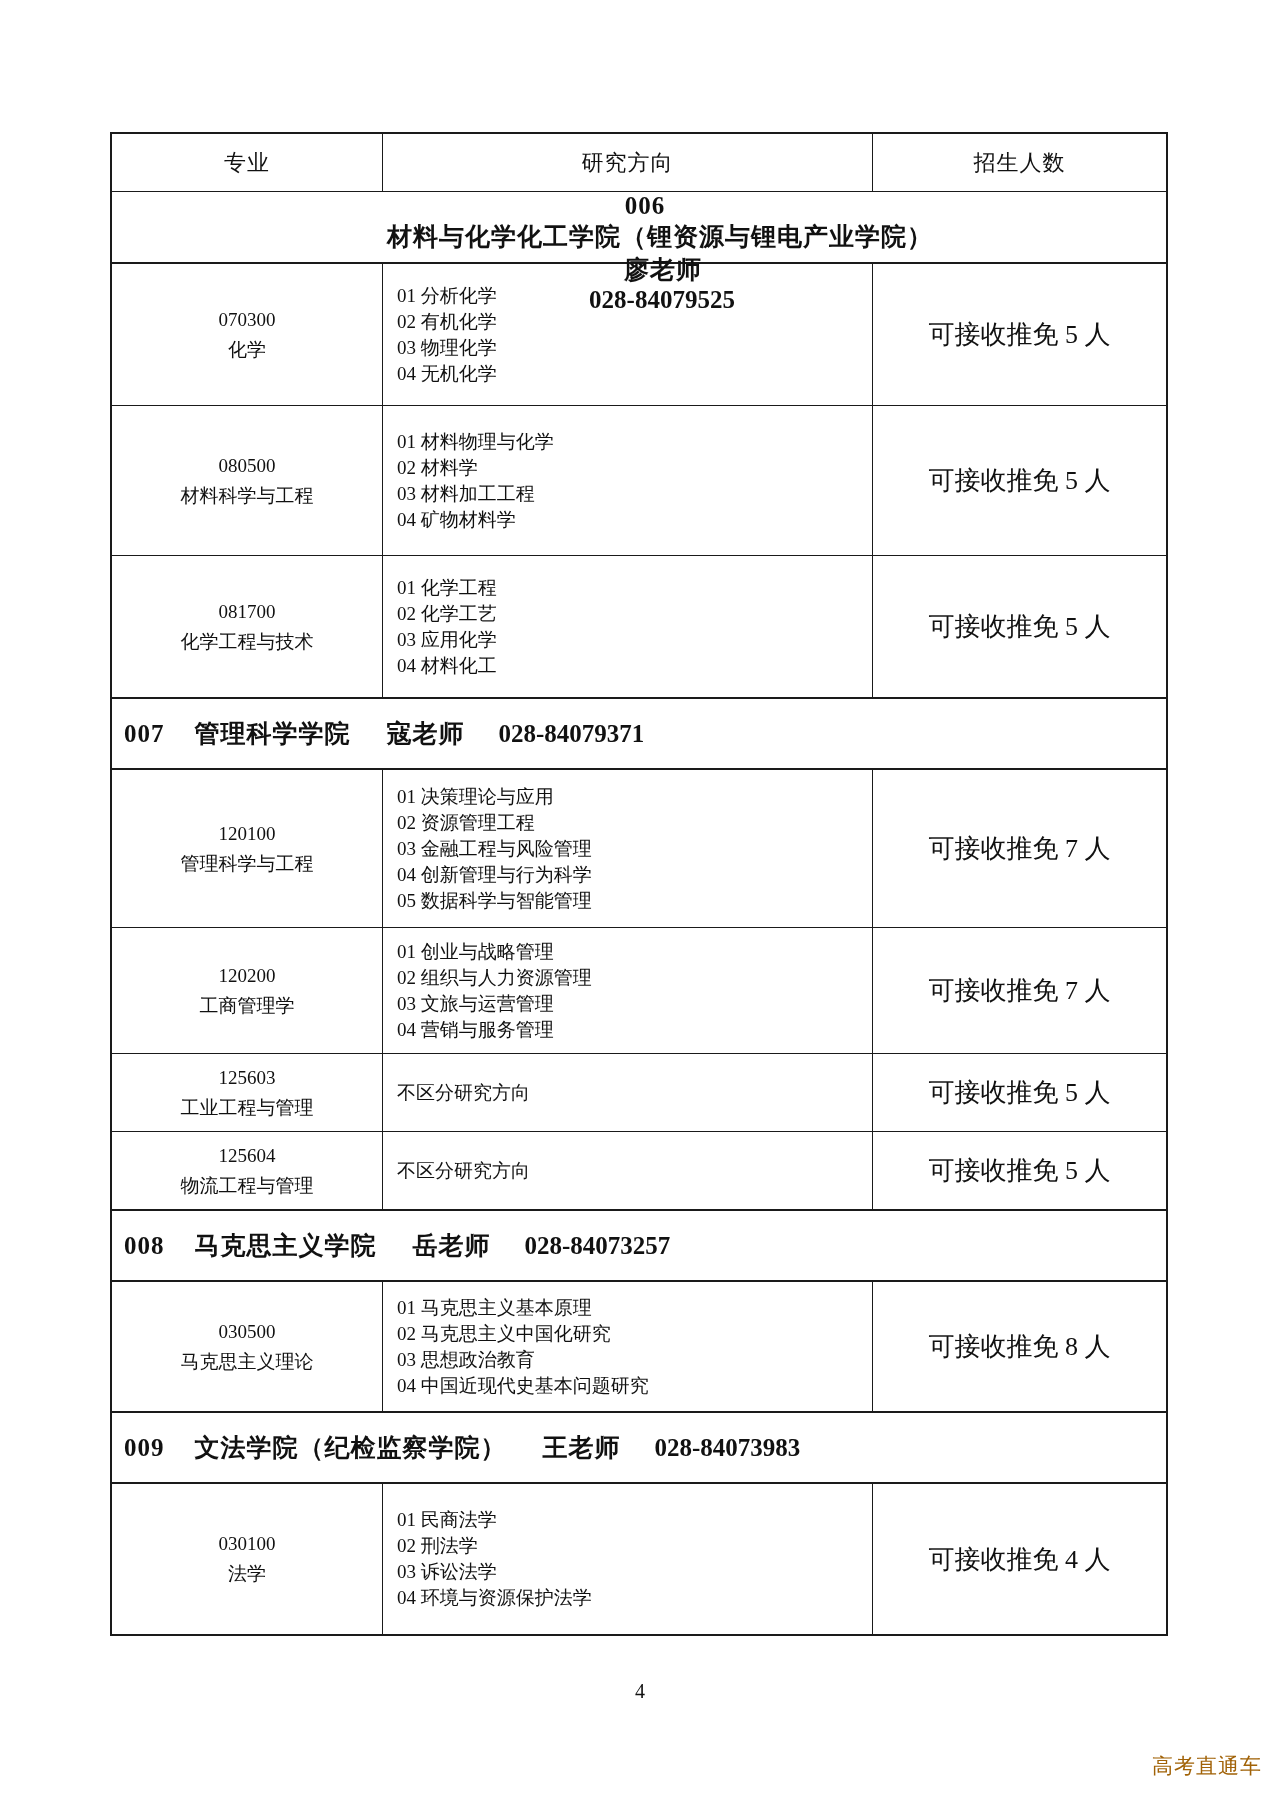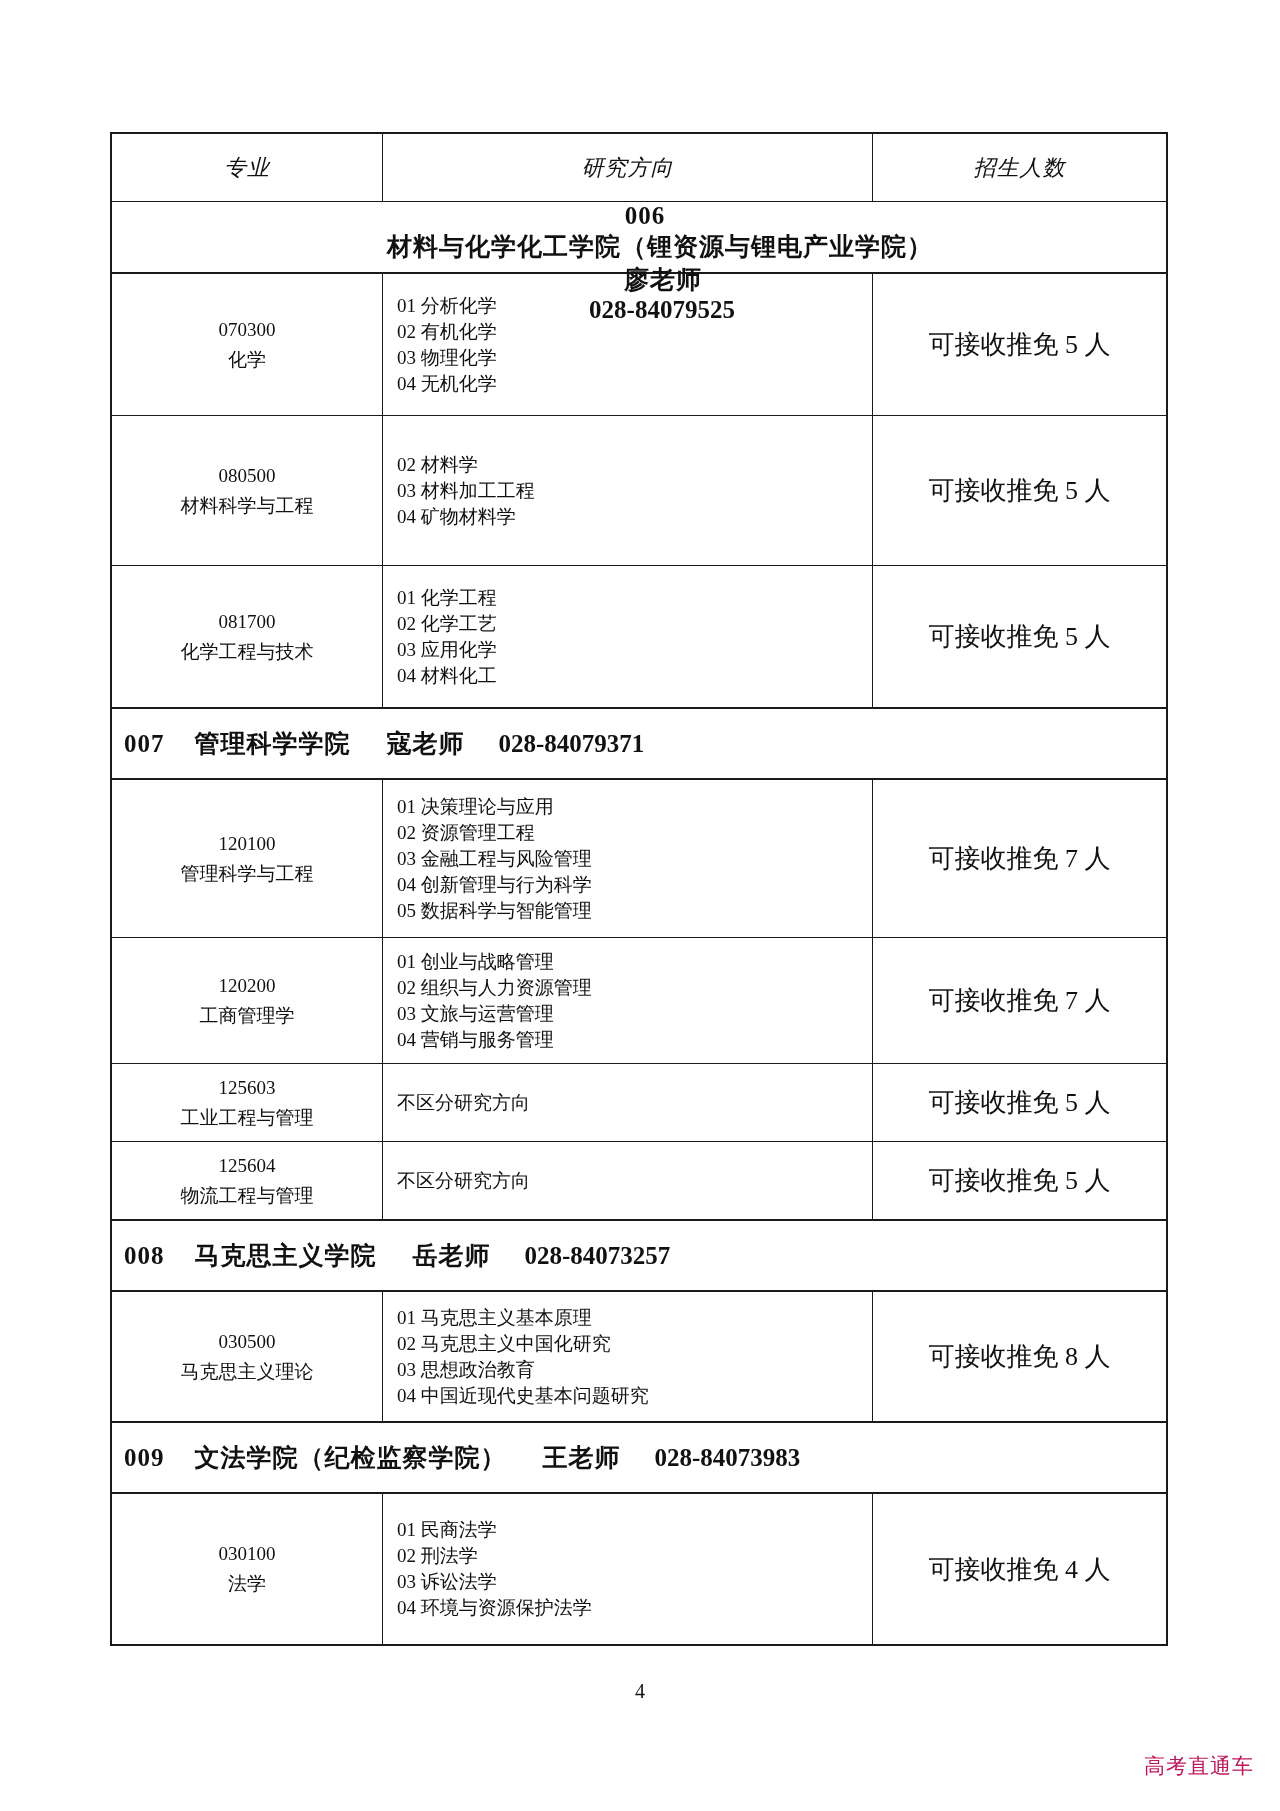--- a/index.html
+++ b/index.html
@@ -22,24 +22,23 @@
     position: absolute;
     left: 110px;
     top: 132px;
     width: 1058px;
     border: 2px solid #1a1a1a;
     box-sizing: border-box;
     background: #ffffff;
   }
   .thead-row {
     display: flex;
-    height: 68px;
+    height: 58px;
     border-bottom: 1px solid #1a1a1a;
     box-sizing: border-box;
-    font-style: italic;
   }
   .thead-row .hc {
     display: flex;
     align-items: center;
     justify-content: center;
     font-size: 22px;
     letter-spacing: 1px;
     box-sizing: border-box;
   }
   .c1w { width: 271px; border-right: 1px solid #1a1a1a; }
@@ -106,23 +105,23 @@
     position: absolute;
     top: 1680px;
     left: 0;
     width: 1280px;
     text-align: center;
     font-size: 20px;
   }
   .watermark {
     position: absolute;
     top: 1752px;
-    right: 26px;
+    right: 18px;
     font-size: 21px;
-    color: #be185d;
+    color: #a16207;
     letter-spacing: 1px;
     font-family: Liberation Sans, sans-serif;
   }
 </style>
 </head>
 <body>
 
 <div class="page">
 
   <div class="doc-table">
@@ -155,20 +154,21 @@
         <span>可接收推免 5 人</span>
       </div>
     </div>
 
     <div class="row h150">
       <div class="c1">
         <div>080500</div>
         <div>材料科学与工程</div>
       </div>
       <div class="c2">
+        <div>01 材料物理与化学</div>
         <div>02 材料学</div>
         <div>03 材料加工工程</div>
         <div>04 矿物材料学</div>
       </div>
       <div class="c3">
         <span>可接收推免 5 人</span>
       </div>
     </div>
 
     <div class="row h142">

